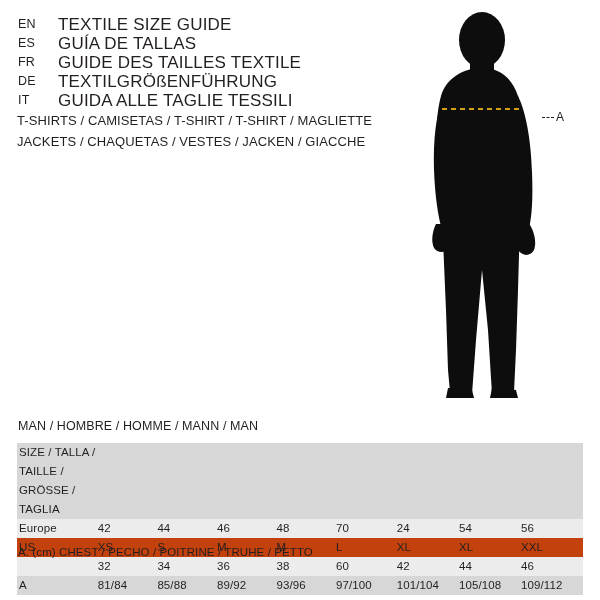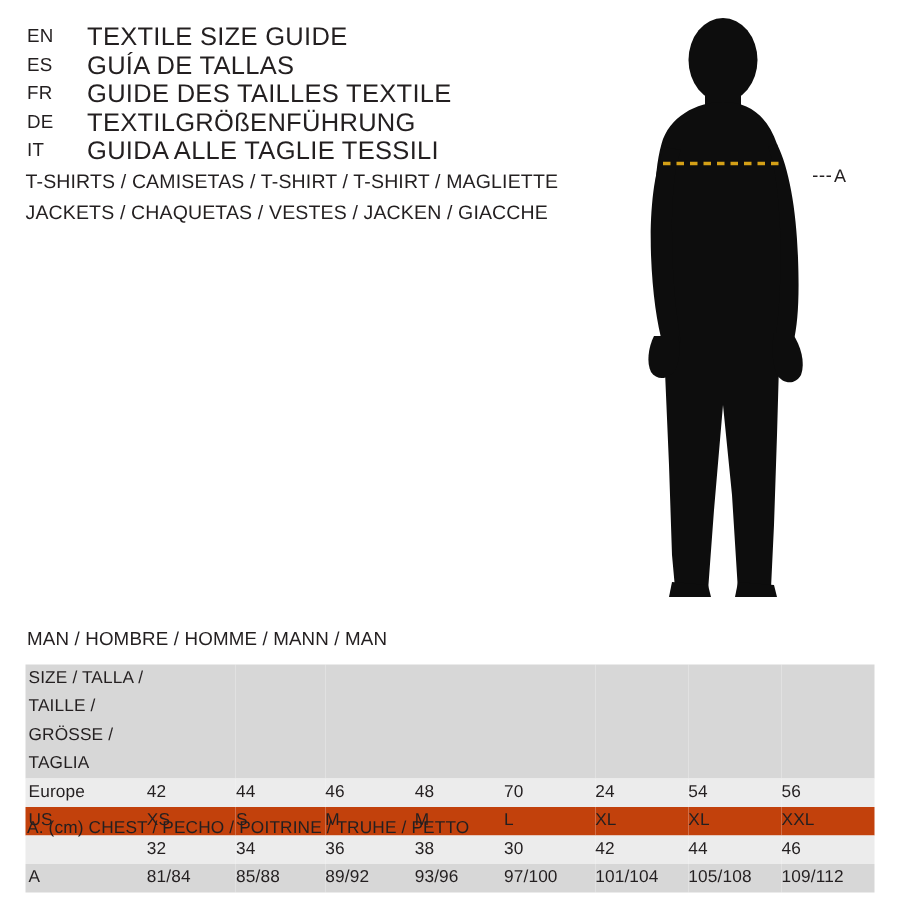--- a/index.html
+++ b/index.html
@@ -254,21 +254,21 @@
       <td class="val">XL</td>
       <td class="val">XL</td>
       <td class="val">XXL</td>
     </tr>
     <tr class="row-c">
       <td class="label"></td>
       <td class="val">32</td>
       <td class="val">34</td>
       <td class="val">36</td>
       <td class="val">38</td>
-      <td class="val">30</td>
+      <td class="val">60</td>
       <td class="val">42</td>
       <td class="val">44</td>
       <td class="val">46</td>
     </tr>
     <tr class="row-d">
       <td class="label">A</td>
       <td class="val">81/84</td>
       <td class="val">85/88</td>
       <td class="val">89/92</td>
       <td class="val">93/96</td>

